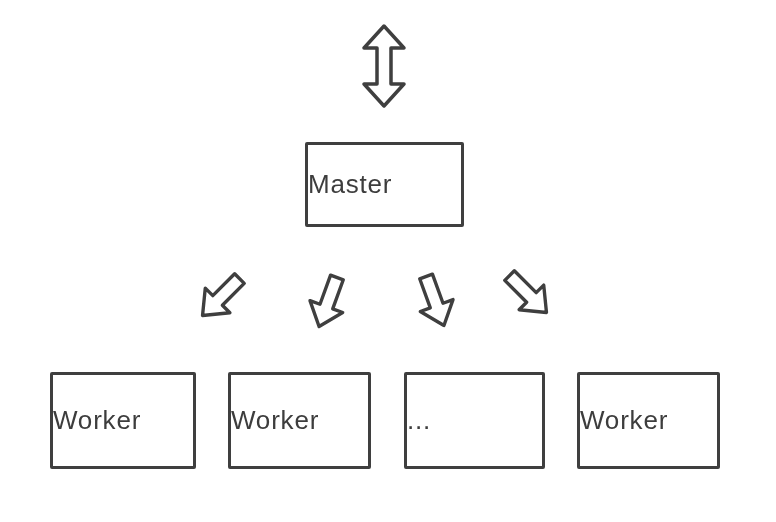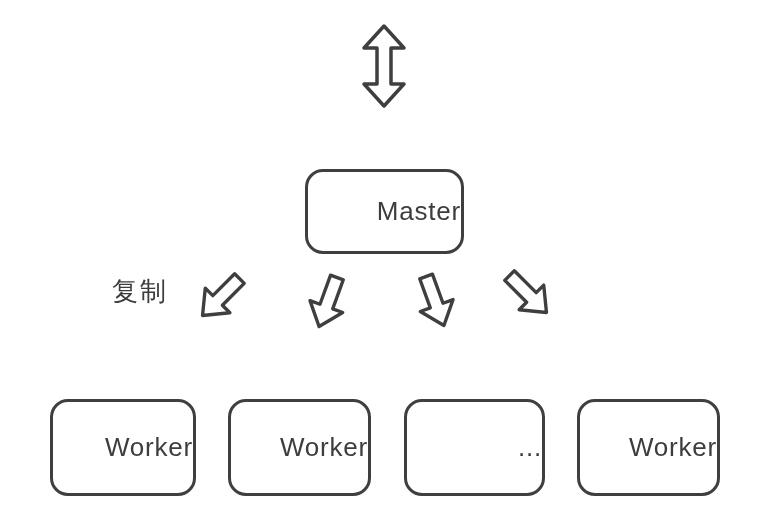--- a/index.html
+++ b/index.html
@@ -16,28 +16,27 @@
     height: 522px;
     background: var(--background);
     font-family: "Liberation Sans", "DejaVu Sans", sans-serif;
     color: var(--text);
     overflow: hidden;
   }
   .box {
     position: absolute;
     background: var(--box-fill);
     border: 3px solid var(--stroke);
-    border-radius: 18px;
+    border-radius: 2px;
     display: flex;
     align-items: center;
-    justify-content: flex-end;
+    justify-content: flex-start;
     font-size: 26px;
     letter-spacing: 0.8px;
     color: var(--text);
-    margin-top: 27px;
   }
   .box-master { left: 305px; top: 142px; width: 159px; height: 85px; }
   .box-w1 { left: 50px;  top: 372px; width: 146px; height: 97px; }
   .box-w2 { left: 228px; top: 372px; width: 143px; height: 97px; }
   .box-w3 { left: 404px; top: 372px; width: 141px; height: 97px; }
   .box-w4 { left: 577px; top: 372px; width: 143px; height: 97px; }
   .arrow { position: absolute; color: var(--stroke); }
   .arrow svg { display: block; }
   .top-arrow { left: 361px; top: 23px; }
   .fan1 { left: 200px; top: 268px; transform: rotate(45deg); }
@@ -61,21 +60,20 @@
   <span class="arrow top-arrow">
     <svg width="46" height="86" viewBox="0 0 46 86" aria-hidden="true">
       <path d="M23,3 L43,25 L30,25 L30,61 L43,61 L23,83 L3,61 L16,61 L16,25 L3,25 Z" fill="var(--box-fill)" stroke="currentColor" stroke-width="3.5" stroke-linejoin="round"></path>
     </svg>
   </span>
 
   <div class="box box-master">
     <span>Master</span>
   </div>
 
-  <span class="replicate-label">复制</span>
 
   <span class="arrow fan1">
     <svg width="42" height="58" viewBox="0 0 42 60" aria-hidden="true">
       <path d="M14,3 L28,3 L28,35 L39,35 L21,57 L3,35 L14,35 Z" fill="var(--box-fill)" stroke="currentColor" stroke-width="3.5" stroke-linejoin="round"></path>
     </svg>
   </span>
   <span class="arrow fan2">
     <svg width="42" height="58" viewBox="0 0 42 60" aria-hidden="true">
       <path d="M14,3 L28,3 L28,35 L39,35 L21,57 L3,35 L14,35 Z" fill="var(--box-fill)" stroke="currentColor" stroke-width="3.5" stroke-linejoin="round"></path>
     </svg>

